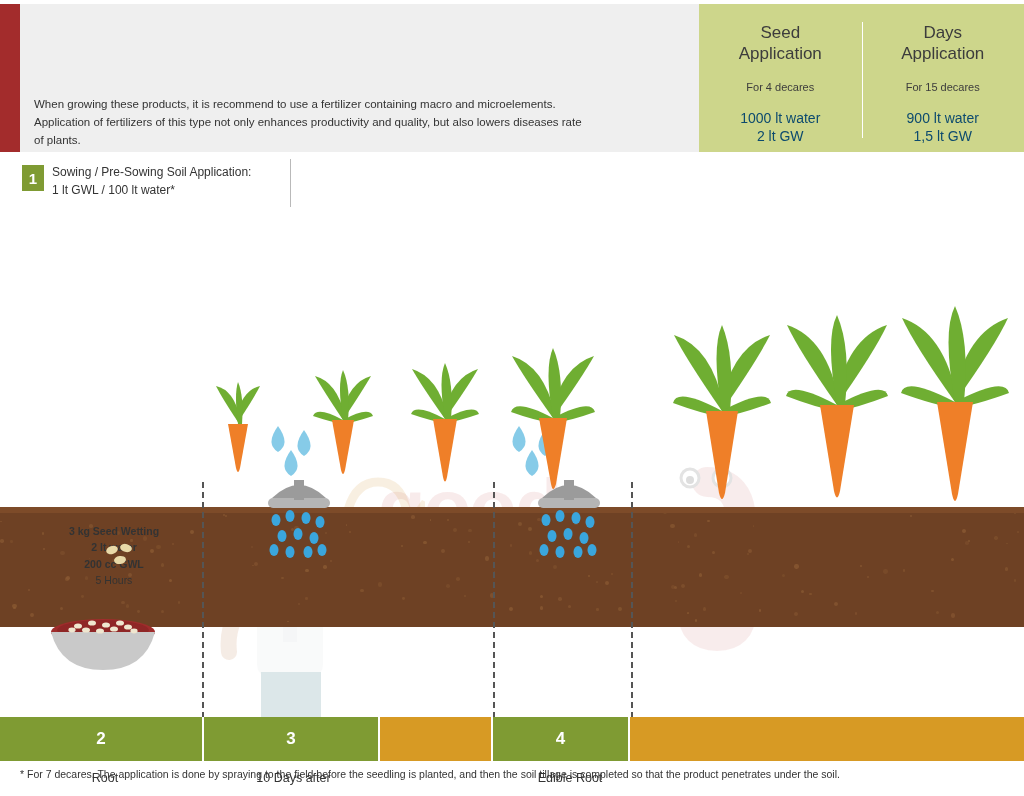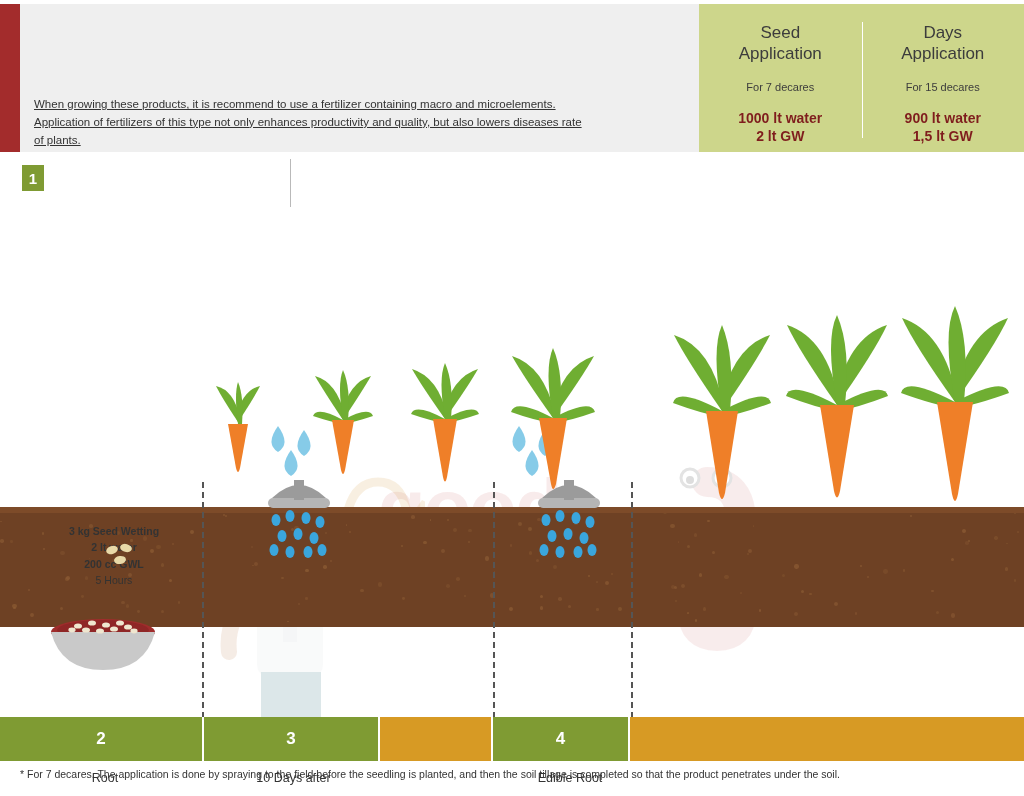--- a/index.html
+++ b/index.html
@@ -33,21 +33,20 @@
     color: #a32c2c;
     letter-spacing: -0.2px;
   }
   .header-desc {
     position: absolute;
     left: 34px; top: 92px;
     width: 560px;
     font-size: 11.5px;
     line-height: 1.55;
     color: #333333;
-    text-decoration: underline;
   }
 
   
   .dose-panel {
     position: absolute;
     right: 0; top: 0;
     width: 325px; height: 152px;
     background: #cdd68b;
     display: flex;
   }
@@ -70,22 +69,22 @@
     line-height: 1.25;
   }
   .dose-sub {
     margin-top: 16px;
     font-size: 11px;
     color: #3c3c3c;
   }
   .dose-val {
     margin-top: 16px;
     font-size: 14px;
-    font-weight: bold;
-    color: #7f1d1d;
+    font-weight: normal;
+    color: #0c4a6e;
     line-height: 1.35;
   }
 
   
   .step1-row {
     position: relative;
     width: 1024px;
     height: 58px;
     background: #ffffff;
     border-top: 3px solid #ffffff;
@@ -248,21 +247,21 @@
 <div class="header">
   <div class="header-left-bar"></div>
   <div class="header-desc">When growing these products, it is recommend to use a fertilizer containing macro and microelements. Application of fertilizers of this type not only enhances productivity and quality, but also lowers diseases rate of plants.</div>
 
   <div class="dose-panel">
     <div class="dose-col">
       <div class="dose-title">
         <span>Seed</span><br>
         <span>Application</span>
       </div>
-      <div class="dose-sub">For 7 decares</div>
+      <div class="dose-sub">For 4 decares</div>
       <div class="dose-val">
         <span>1000 lt water</span><br>
         <span>2 lt GW</span>
       </div>
     </div>
     <div class="dose-col">
       <div class="dose-title">
         <span>Days</span><br>
         <span>Application</span>
       </div>
@@ -270,20 +269,24 @@
       <div class="dose-val">
         <span>900 lt water</span><br>
         <span>1,5 lt GW</span>
       </div>
     </div>
   </div>
 </div>
 
 <div class="step1-row">
   <div class="step1-badge">1</div>
+  <div class="step1-text">
+    <span>Sowing / Pre-Sowing Soil Application:</span><br>
+    <span>1 lt GWL / 100 lt water*</span>
+  </div>
   <div class="step1-divider"></div>
 </div>
 
 <div class="scene">
   <div class="sky"></div>
 
   <div class="watermark">
     <div class="wm-text1">good</div>
     <div class="wm-text2">WORMING</div>
     <div class="wm-r">®</div>

